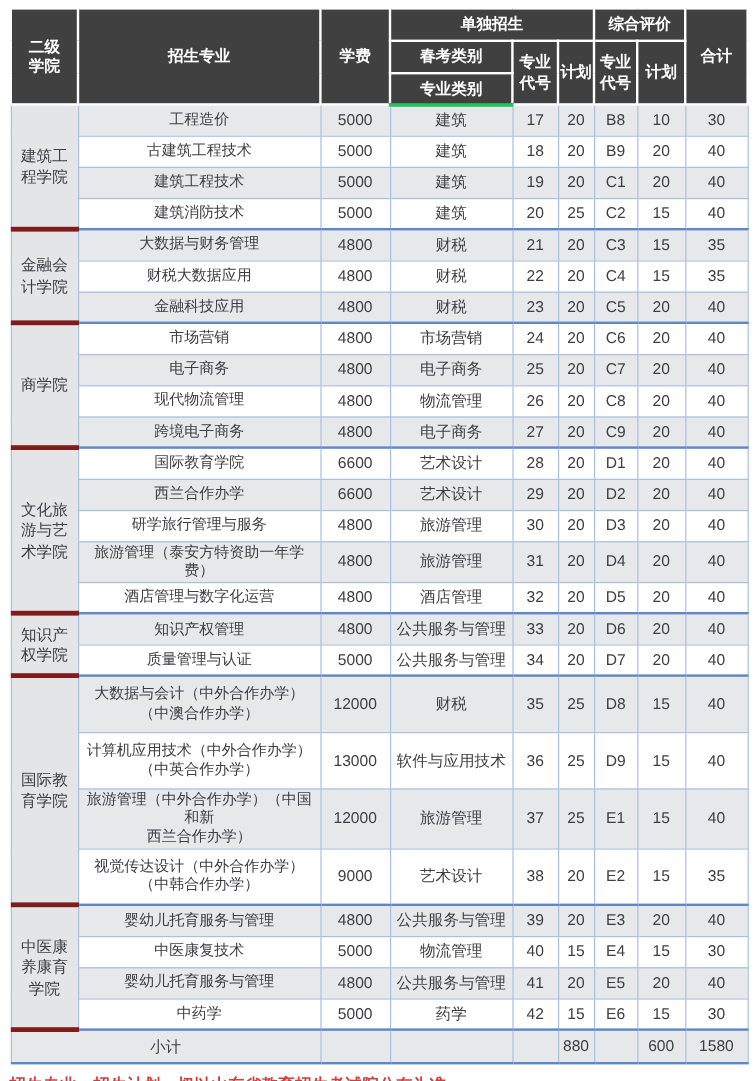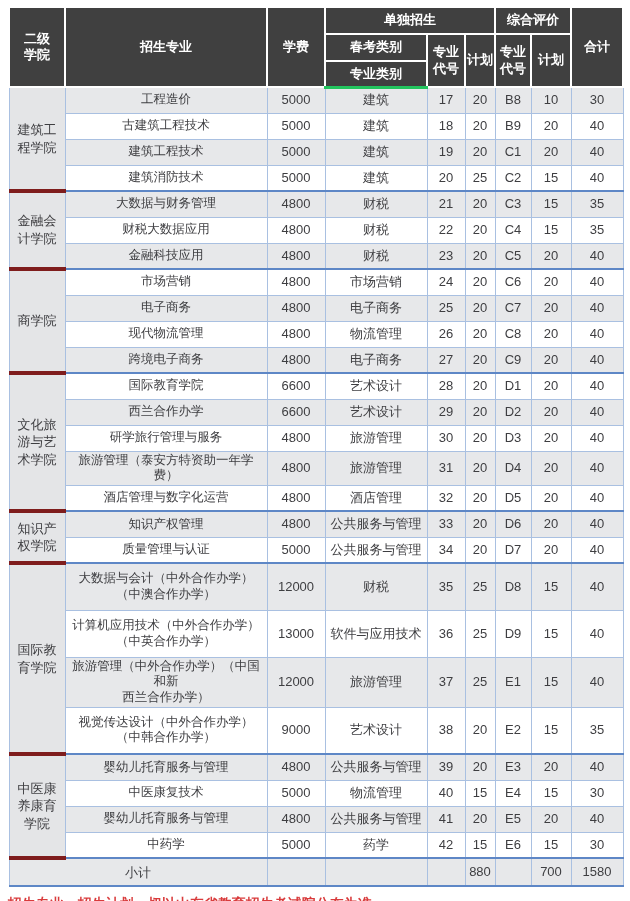--- a/index.html
+++ b/index.html
@@ -387,20 +387,20 @@
       <td>30</td>
     </tr>
 
     <tr class="sub">
       <td colspan="2">小计</td>
       <td></td>
       <td></td>
       <td></td>
       <td>880</td>
       <td></td>
-      <td>700</td>
+      <td>600</td>
       <td>1580</td>
     </tr>
   </tbody>
 </table>
 
 <div class="note">招生专业、招生计划一切以山东省教育招生考试院公布为准</div>
 </div>
 
 </body></html>

